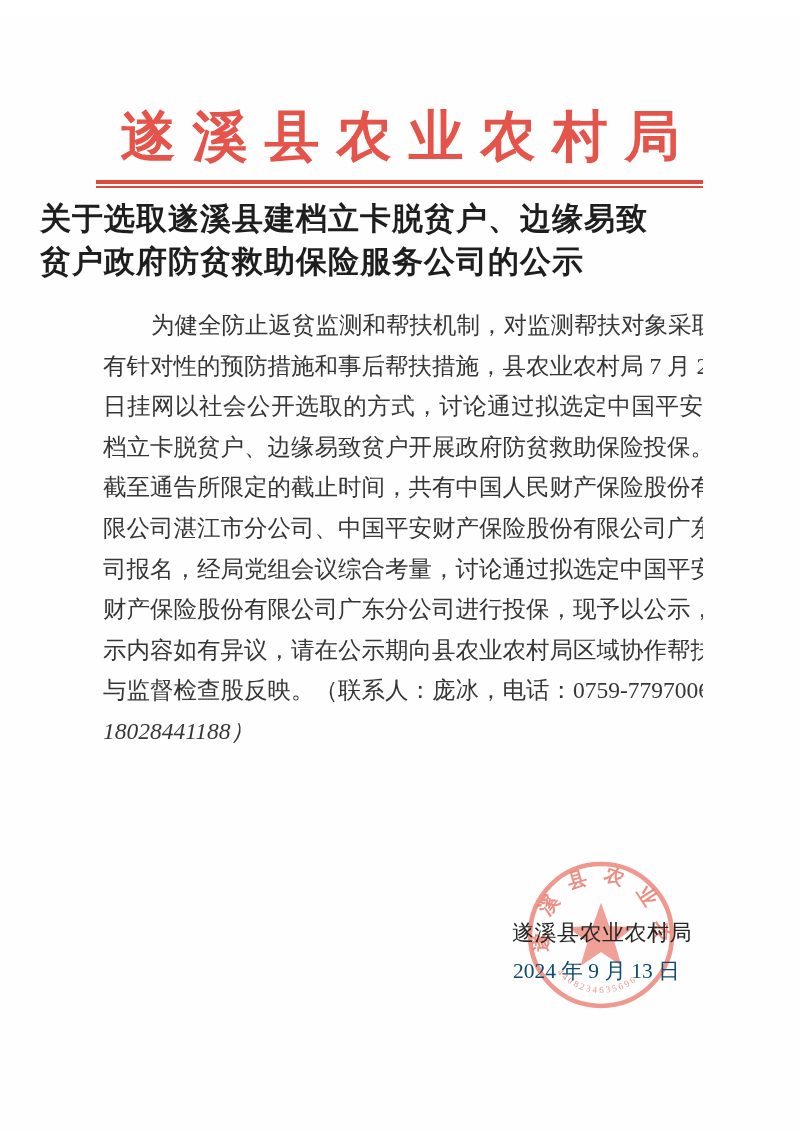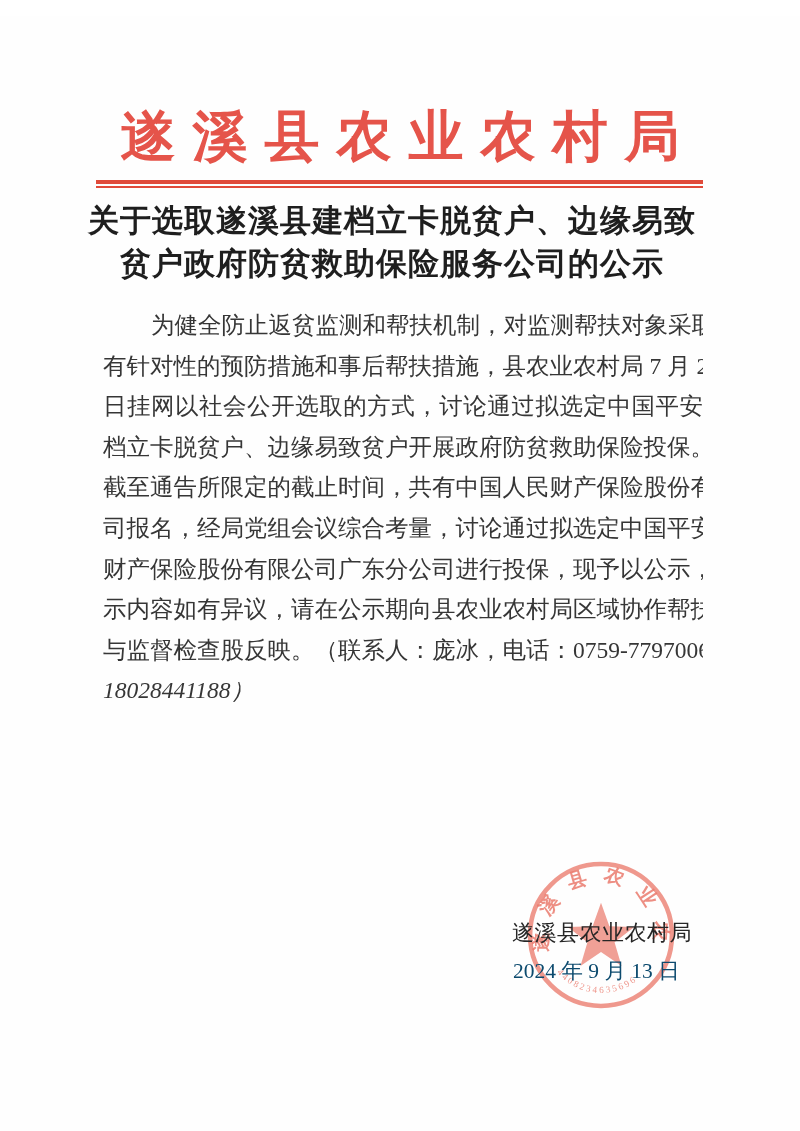--- a/index.html
+++ b/index.html
@@ -29,25 +29,26 @@
     font-family:"Liberation Serif","DejaVu Serif",serif;
     white-space:nowrap;
   }
   
   .rule{position:absolute;top:164px;left:96px;width:607px;}
   .rule-thick{height:4px;background:var(--red-rule);}
   .rule-thin{height:2px;background:var(--red-rule);margin-top:2px;}
   
   .doc-title{
     position:absolute;top:183px;left:40px;right:56px;
-    text-align:center;
+    text-align:left;
     color:var(--title-ink);
     font-size:31px;font-weight:700;
     line-height:43px;
     letter-spacing:1px;
+    font-family:Liberation Mono, monospace;
   }
   
   .body-block{
     position:absolute;top:289px;left:103px;width:600px;
     color:var(--ink);
     font-size:23.5px;
   }
   .body-line{
     height:40.6px;line-height:40.6px;
     text-align:justify;text-align-last:justify;
@@ -93,20 +94,21 @@
     <div>关于选取遂溪县建档立卡脱贫户、边缘易致</div>
     <div>贫户政府防贫救助保险服务公司的公示</div>
   </div>
 
   <div class="body-block">
     <div class="body-line indent">为健全防止返贫监测和帮扶机制，对监测帮扶对象采取</div>
     <div class="body-line">有针对性的预防措施和事后帮扶措施，县农业农村局 7 月 25</div>
     <div class="body-line">日挂网以社会公开选取的方式，讨论通过拟选定中国平安</div>
     <div class="body-line">档立卡脱贫户、边缘易致贫户开展政府防贫救助保险投保。</div>
     <div class="body-line">截至通告所限定的截止时间，共有中国人民财产保险股份有</div>
+    <div class="body-line">限公司湛江市分公司、中国平安财产保险股份有限公司广东</div>
     <div class="body-line">司报名，经局党组会议综合考量，讨论通过拟选定中国平安</div>
     <div class="body-line">财产保险股份有限公司广东分公司进行投保，现予以公示，</div>
     <div class="body-line">示内容如有异议，请在公示期向县农业农村局区域协作帮扶</div>
     <div class="body-line">与监督检查股反映。（联系人：庞冰，电话：0759-7797006，</div>
     <div class="body-line last-line">18028441188）</div>
   </div>
 
   <svg class="seal" viewBox="0 0 178 178" aria-hidden="true">
     <defs>
       <path id="seal-arc-top" d="M 34.5 108.8 A 58 58 0 1 1 143.5 108.8" fill="none"></path>

